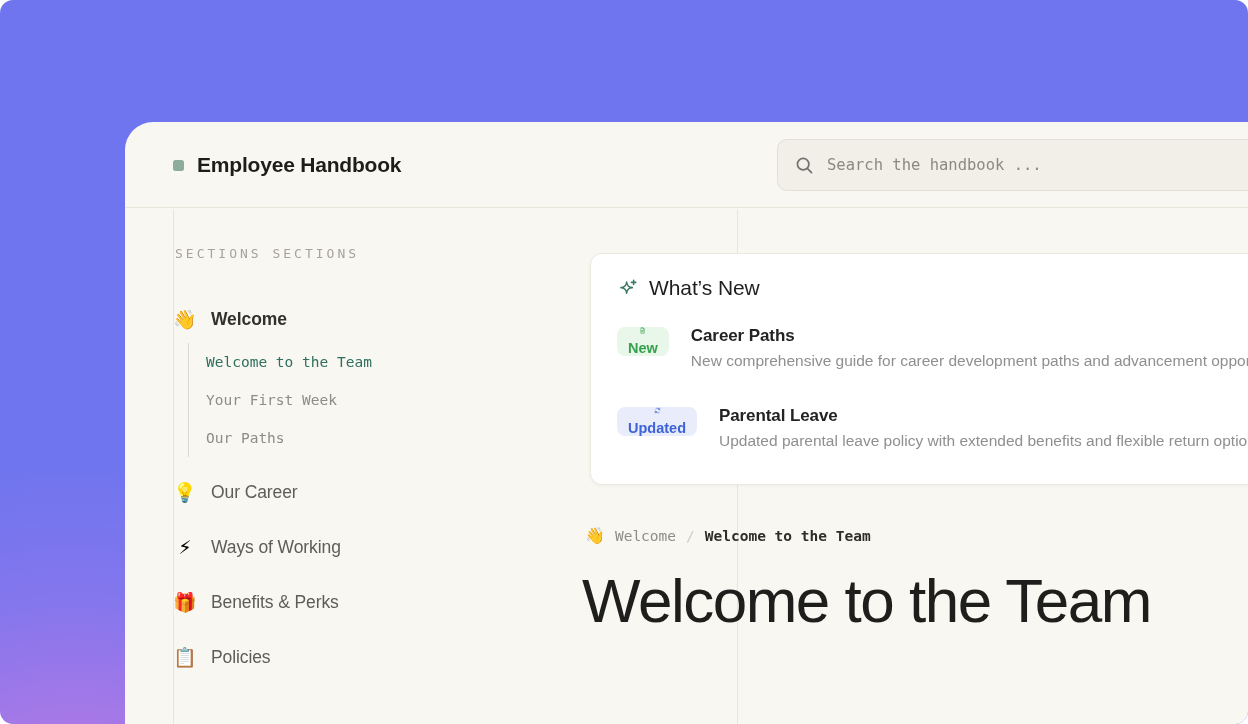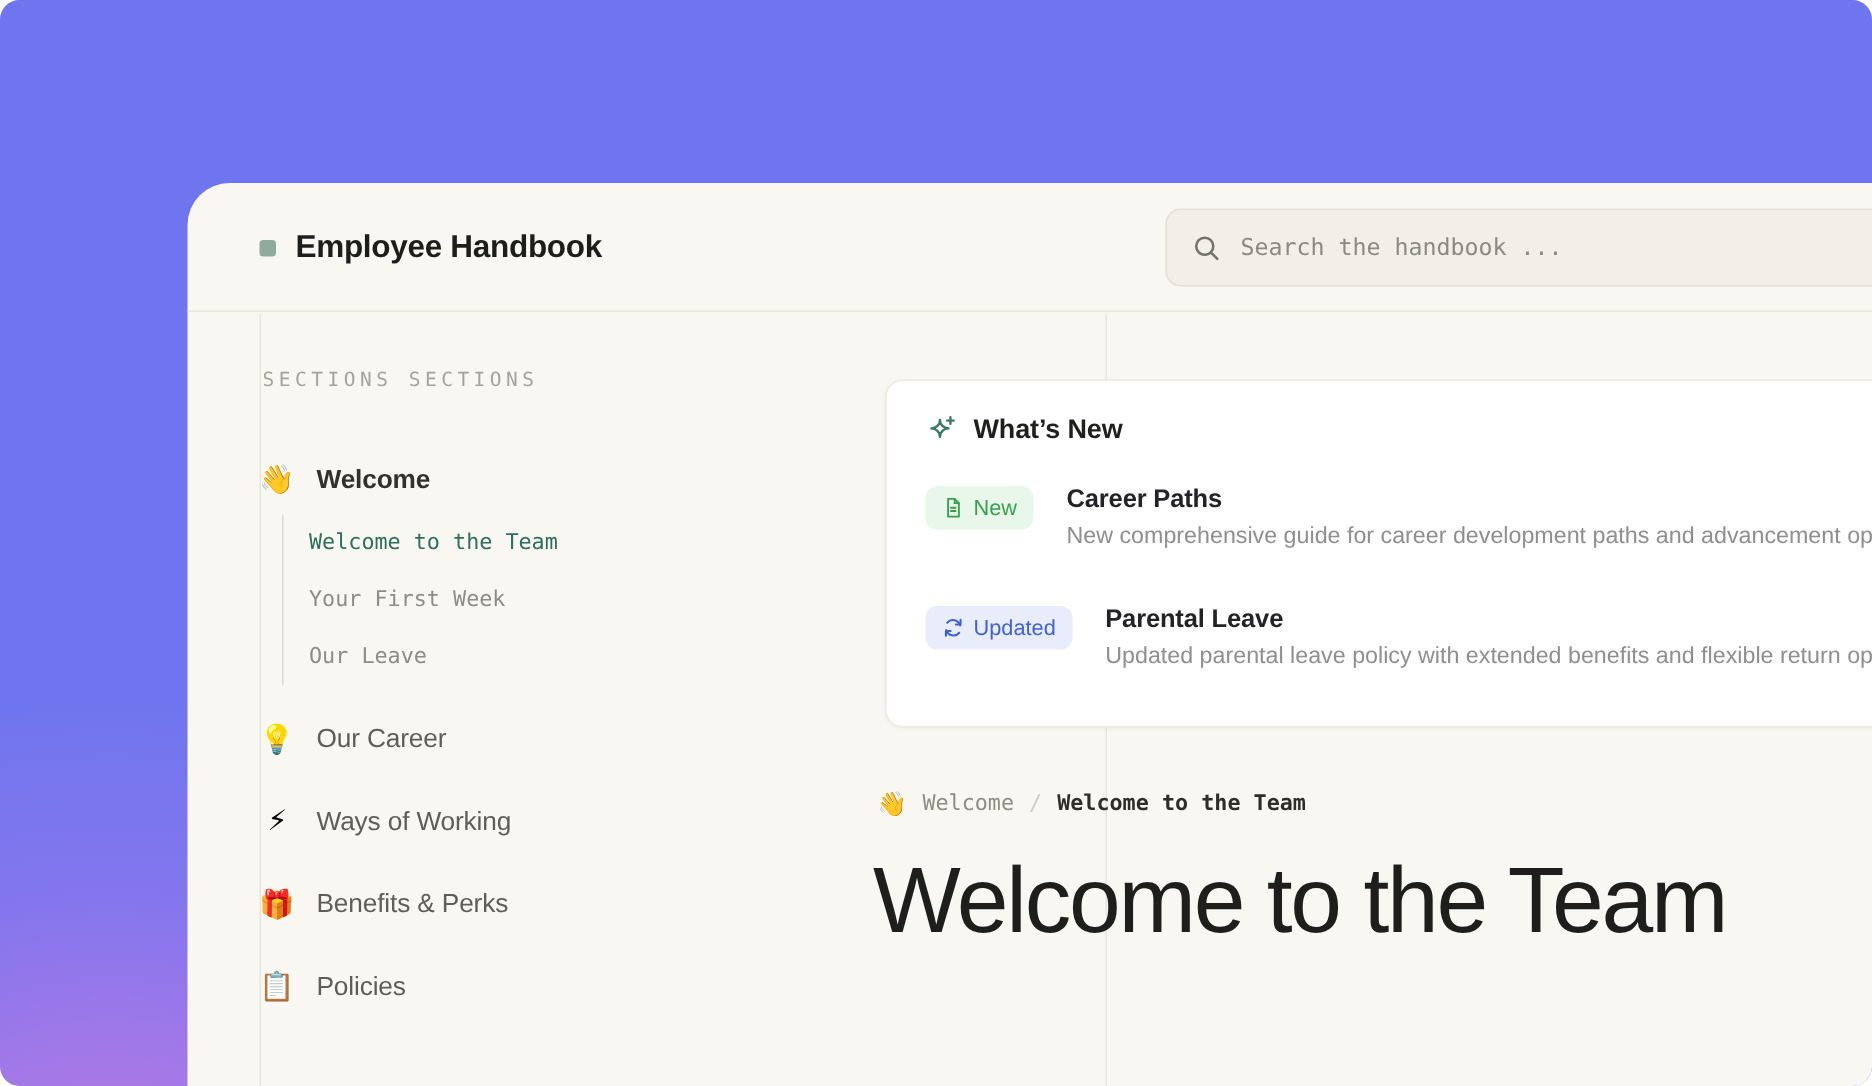--- a/index.html
+++ b/index.html
@@ -68,25 +68,25 @@
   .sub-item.active { color:#2e6f5f; }
 
   
   .wn-card {
     position:absolute; left:465px; top:131px; width:800px; height:232px;
     background:#ffffff; border:1px solid #eceadf; border-radius:12px;
     box-shadow:0 1px 3px rgba(40,40,30,.05);
     padding:22px 26px; z-index:2; overflow:hidden;
   }
   .wn-header { display:flex; align-items:center; gap:11px; margin-bottom:26px; }
-  .wn-title { font-size:18px; font-weight:700; color:#1f1f1e; letter-spacing:-.1px; }
+  .wn-title { font-size:21px; font-weight:400; color:#1f1f1e; letter-spacing:-.1px; }
   .wn-item { display:flex; align-items:flex-start; gap:22px; margin-bottom:36px; cursor:pointer; }
   .badge {
     display:flex; align-items:center; gap:6px; height:29px; padding:0 11px;
-    border-radius:8px; font-size:14.5px; font-weight:400; white-space:nowrap; margin-top:1px;
+    border-radius:8px; font-size:14.5px; font-weight:700; white-space:nowrap; margin-top:1px;flex-direction:column;
   }
   .badge.new { background:#e9f6ea; color:#35a14d; }
   .badge.updated { background:#e9edfb; color:#3e63d7; }
   .wn-item-title { font-size:17px; font-weight:600; color:#232326; letter-spacing:-.1px; }
   .wn-item-desc { margin-top:6px; font-size:15.5px; color:#8f8f92; white-space:nowrap; }
 
   
   .breadcrumb {
     position:absolute; left:460px; top:404px; display:flex; align-items:center; gap:10px;
     font-family:"DejaVu Sans Mono","Liberation Mono",monospace; font-size:14.5px; z-index:1;
@@ -138,21 +138,21 @@
       <div class="side-label">SECTIONS SECTIONS</div>
 
       <div class="nav-item active">
         <span class="nav-emoji">👋</span>
         <span class="nav-label">Welcome</span>
       </div>
 
       <div class="sub-list">
         <div class="sub-item active">Welcome to the Team</div>
         <div class="sub-item">Your First Week</div>
-        <div class="sub-item">Our Leave</div>
+        <div class="sub-item">Our Paths</div>
       </div>
 
       <div class="nav-item">
         <span class="nav-emoji">💡</span>
         <span class="nav-label">Our Career</span>
       </div>
       <div class="nav-item">
         <span class="nav-emoji">⚡</span>
         <span class="nav-label">Ways of Working</span>
       </div>

